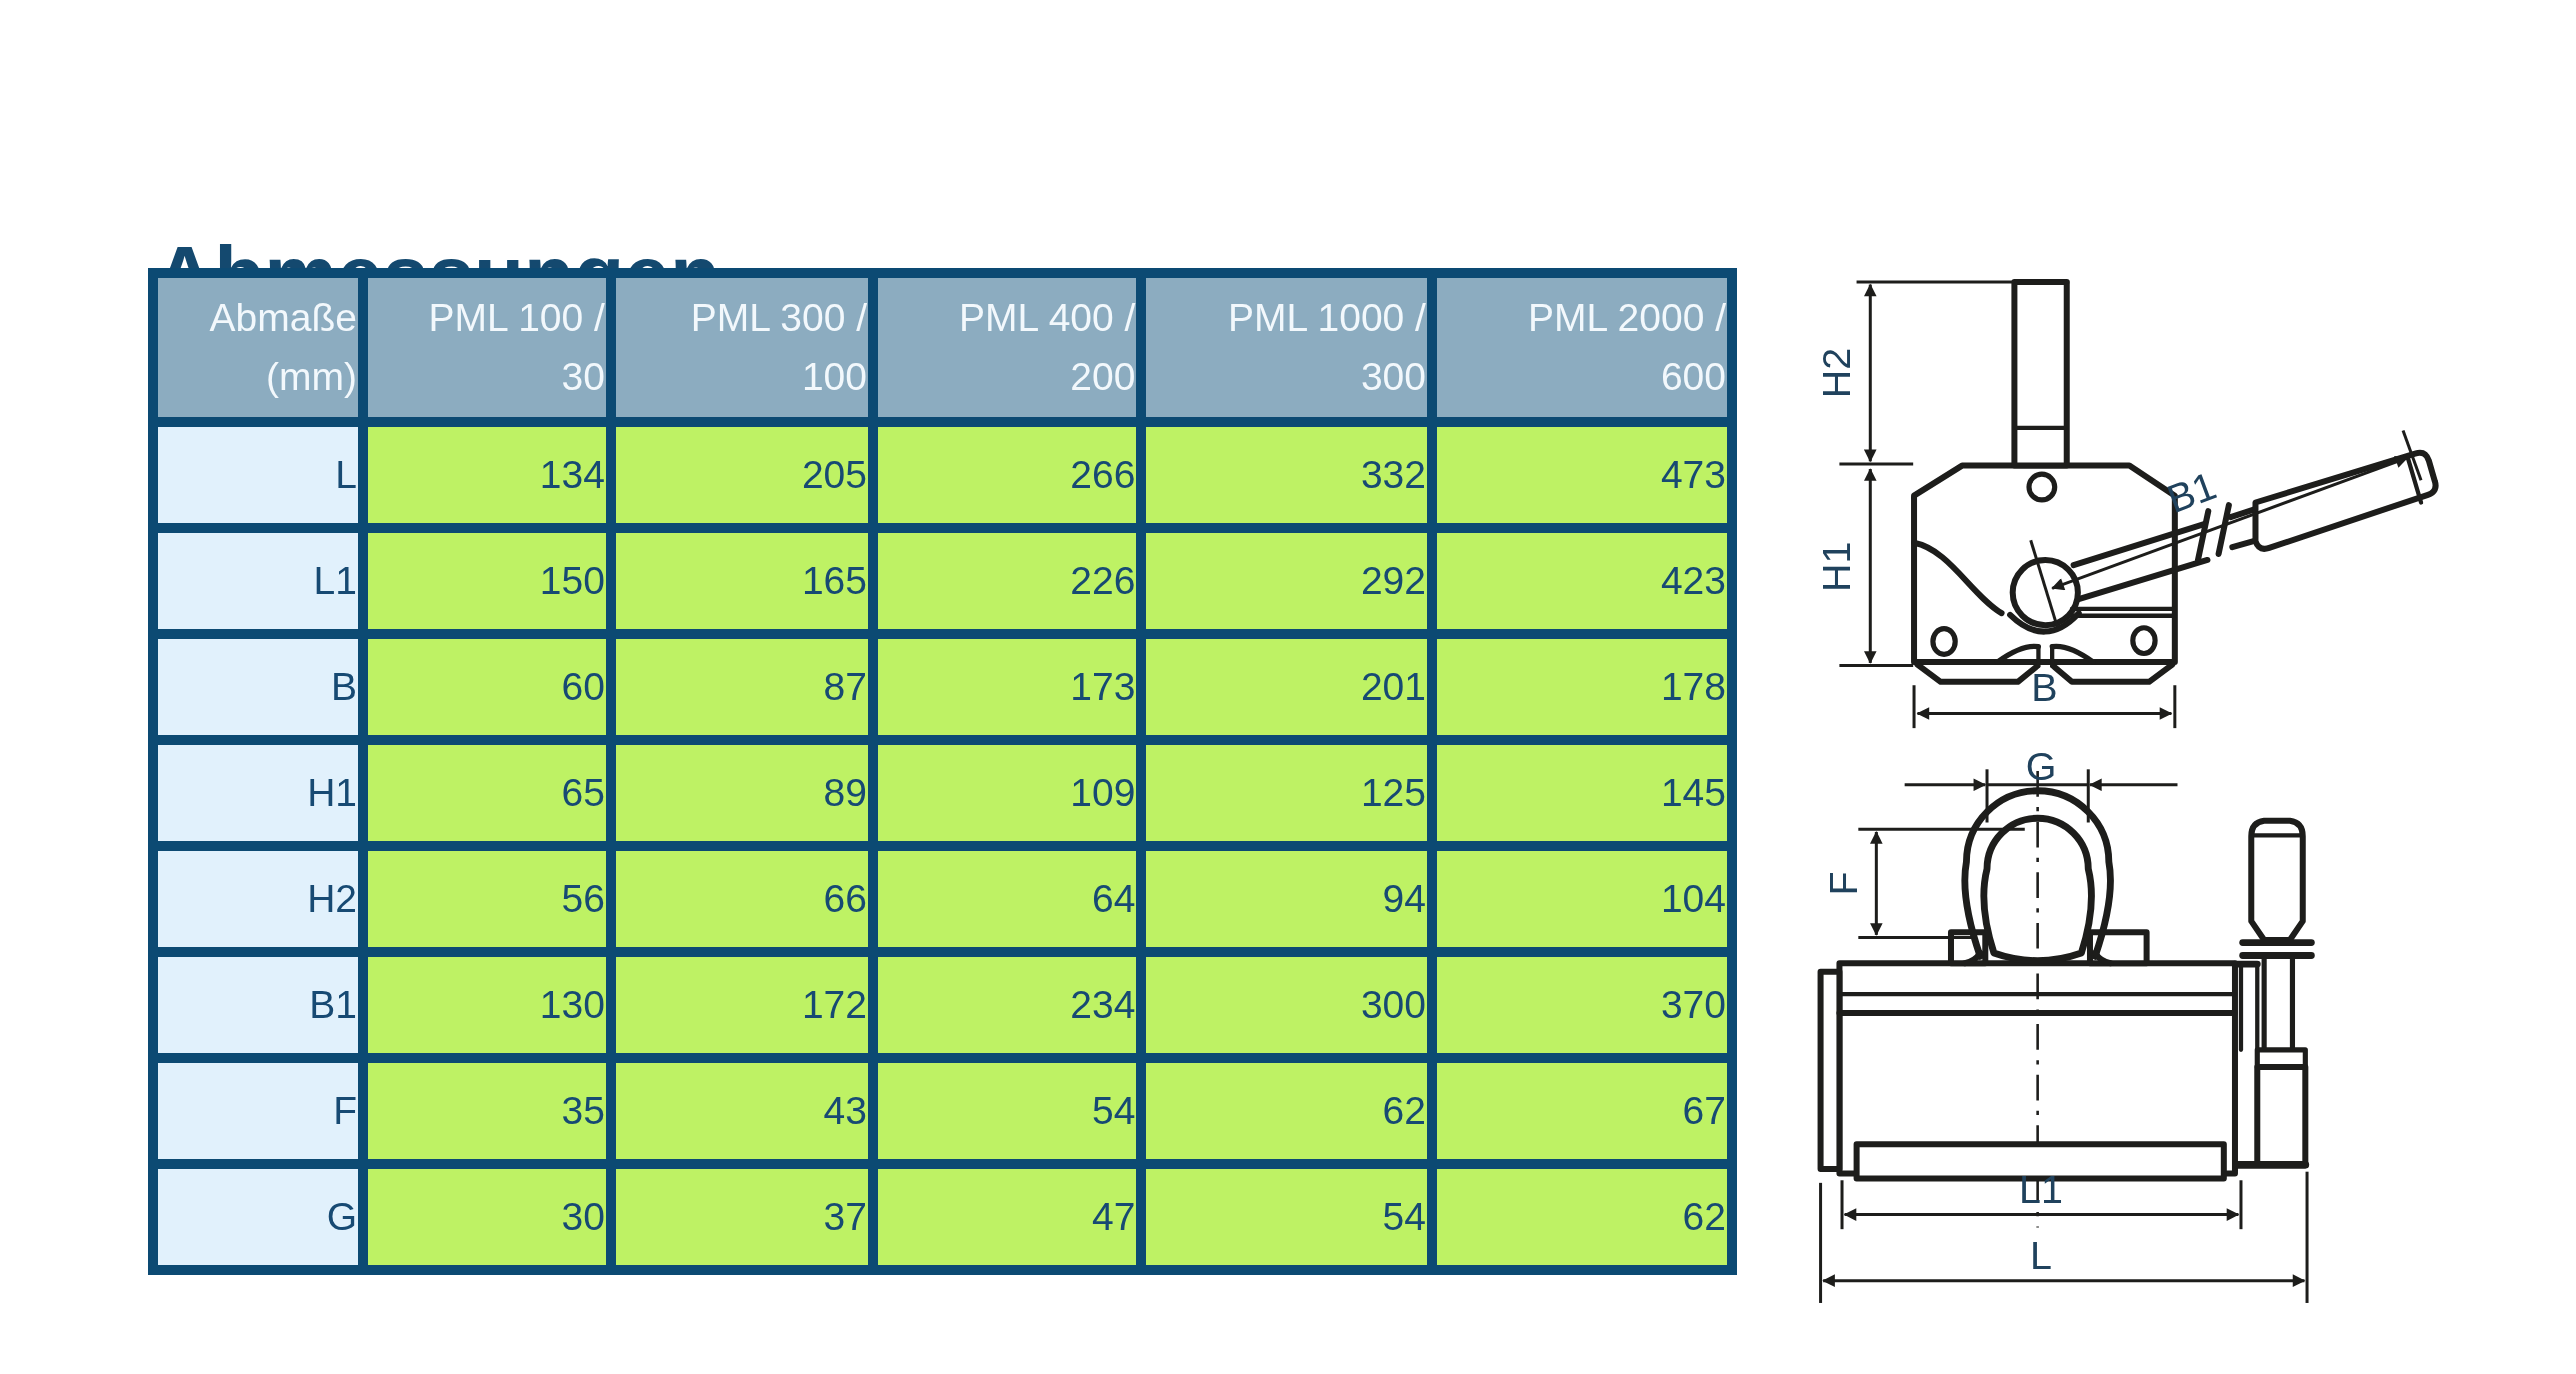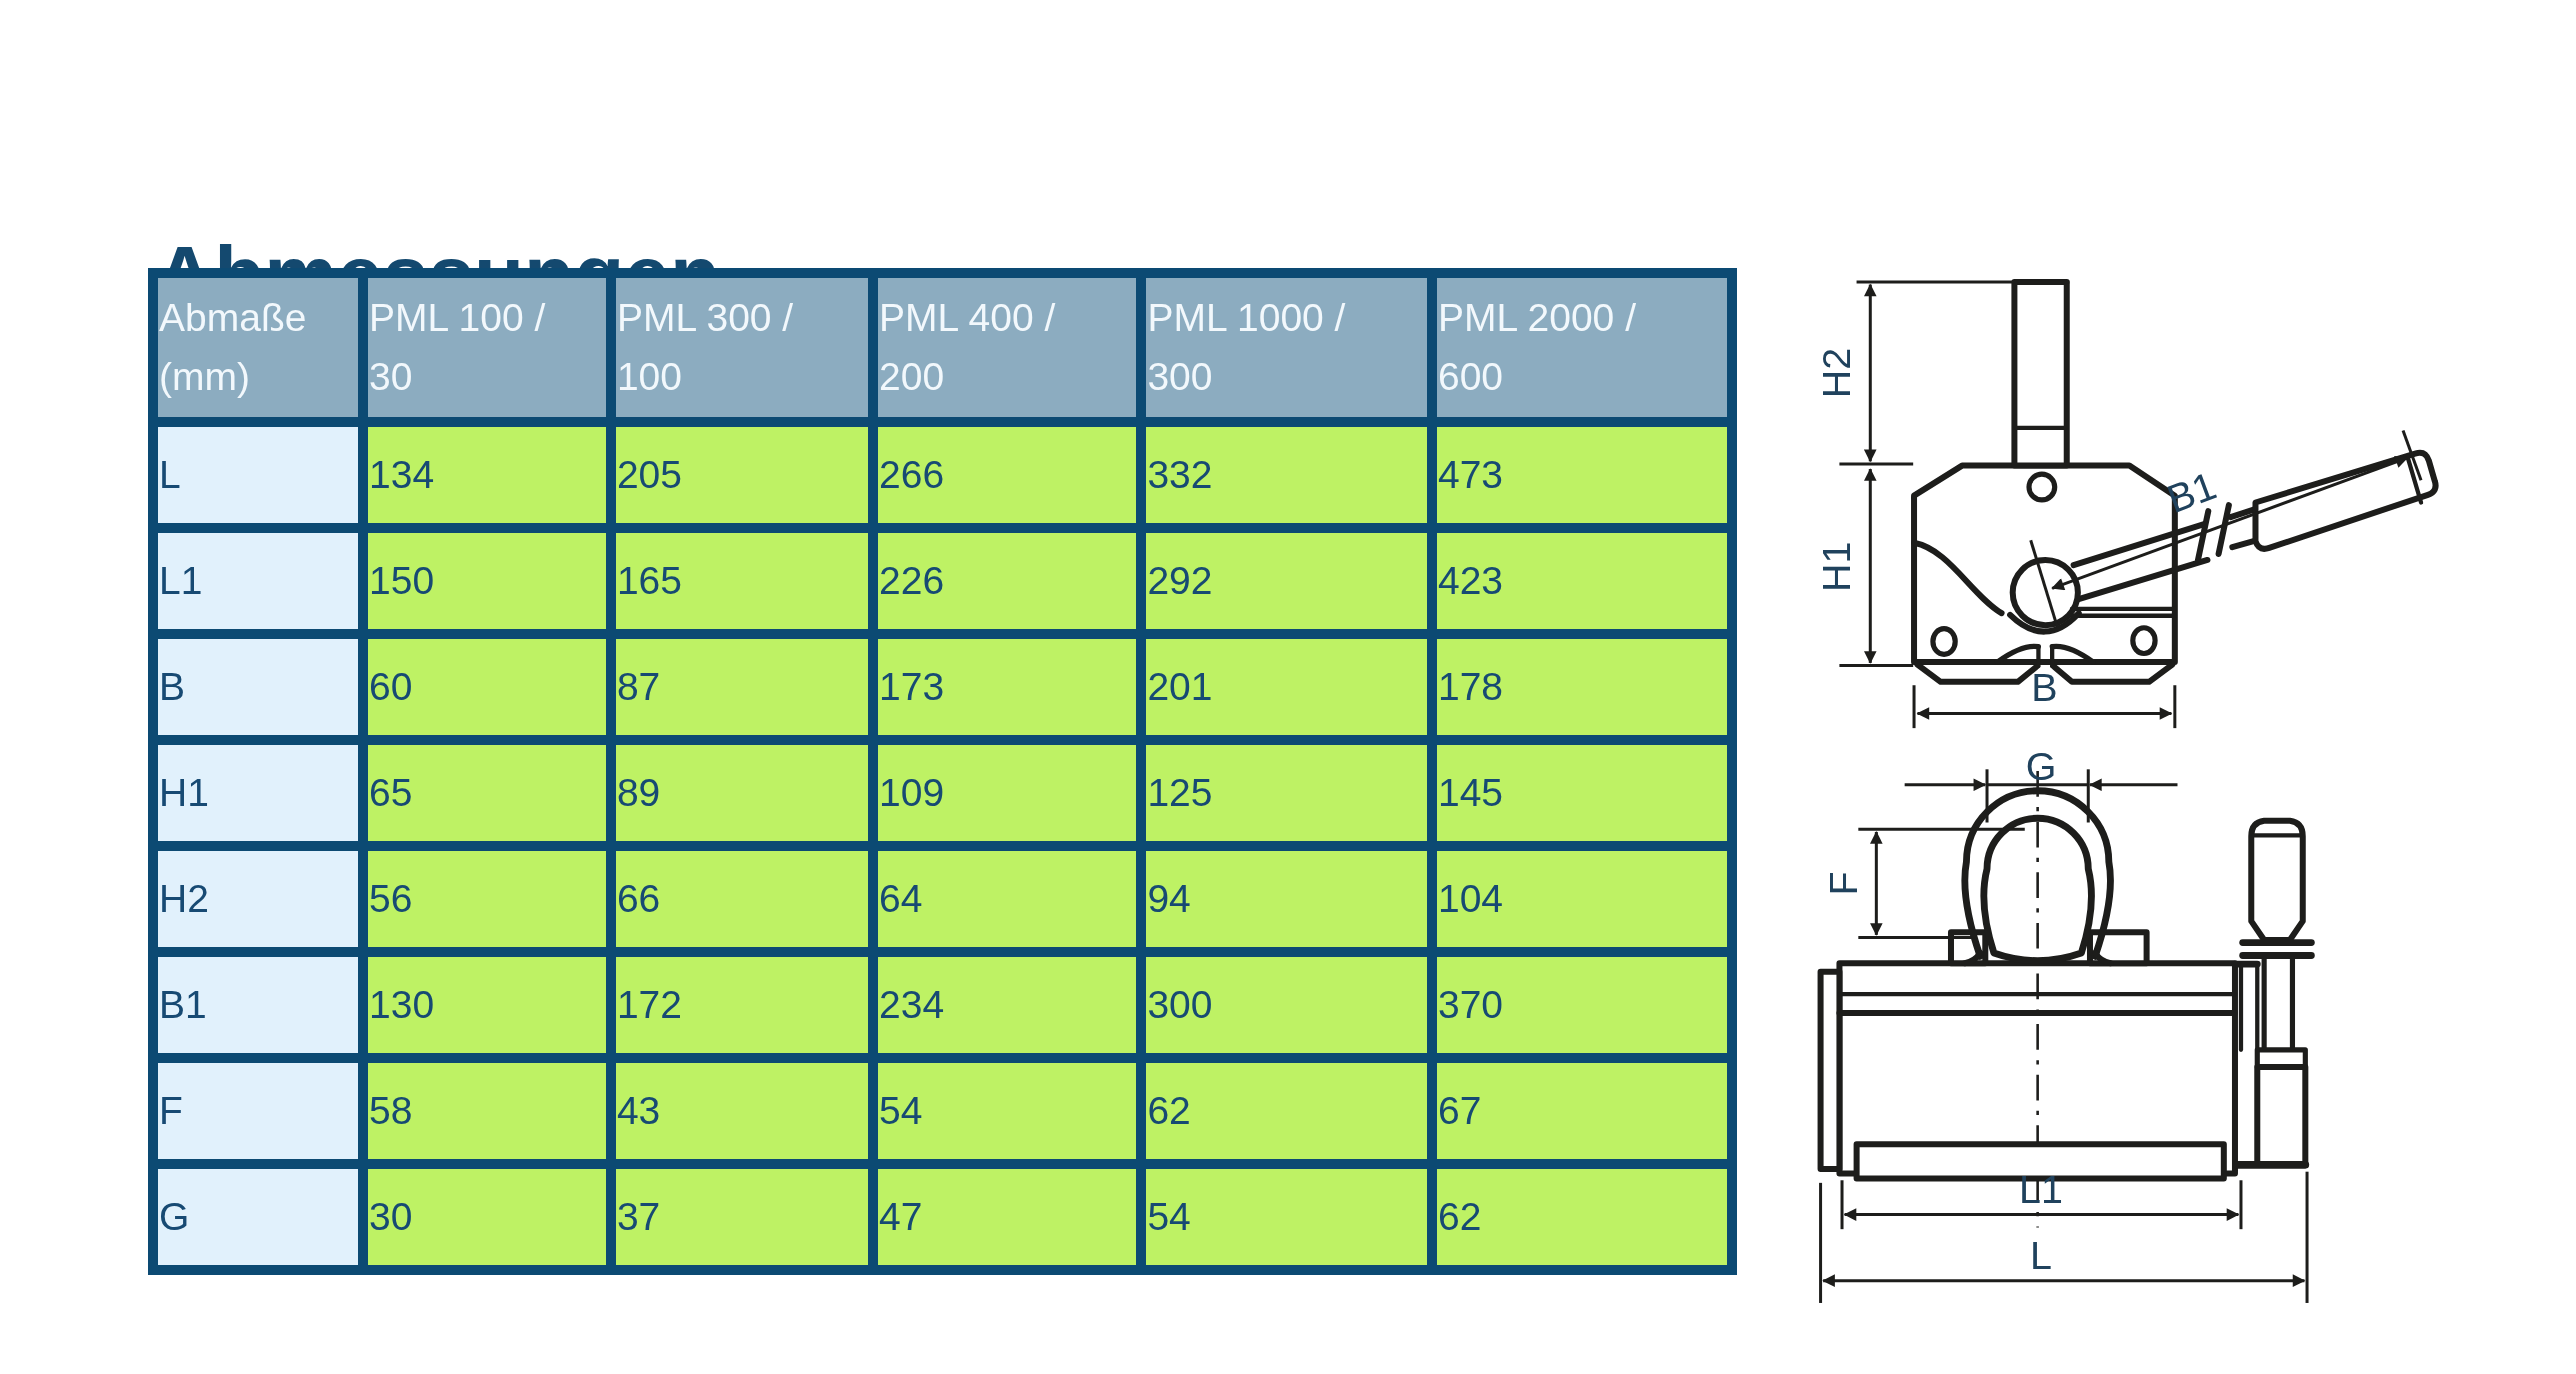--- a/index.html
+++ b/index.html
@@ -12,21 +12,21 @@
   }
   .page-title{
     position:absolute;left:155px;top:179px;font-size:82px;line-height:1;
     font-weight:bold;color:var(--c-title);letter-spacing:0px;
   }
   table.dims{
     position:absolute;left:148px;top:268px;width:1589px;
     border-collapse:collapse;table-layout:fixed;
   }
   table.dims th,table.dims td{
-    border:10.3px solid var(--c-border);text-align:left;vertical-align:middle;
+    border:10.3px solid var(--c-border);text-align:right;vertical-align:middle;
     font-size:39px;
   }
   table.dims thead th{
     background:var(--c-header-bg);color:var(--c-header-text);
     font-weight:normal;height:137px;line-height:1.5;
   }
   table.dims tbody th{
     background:var(--c-labelcol);color:var(--c-cell);font-weight:normal;height:94px;
   }
   table.dims tbody td{
@@ -108,21 +108,21 @@
       <tr>
         <th>B1</th>
         <td>130</td>
         <td>172</td>
         <td>234</td>
         <td>300</td>
         <td>370</td>
       </tr>
       <tr>
         <th>F</th>
-        <td>58</td>
+        <td>35</td>
         <td>43</td>
         <td>54</td>
         <td>62</td>
         <td>67</td>
       </tr>
       <tr>
         <th>G</th>
         <td>30</td>
         <td>37</td>
         <td>47</td>

